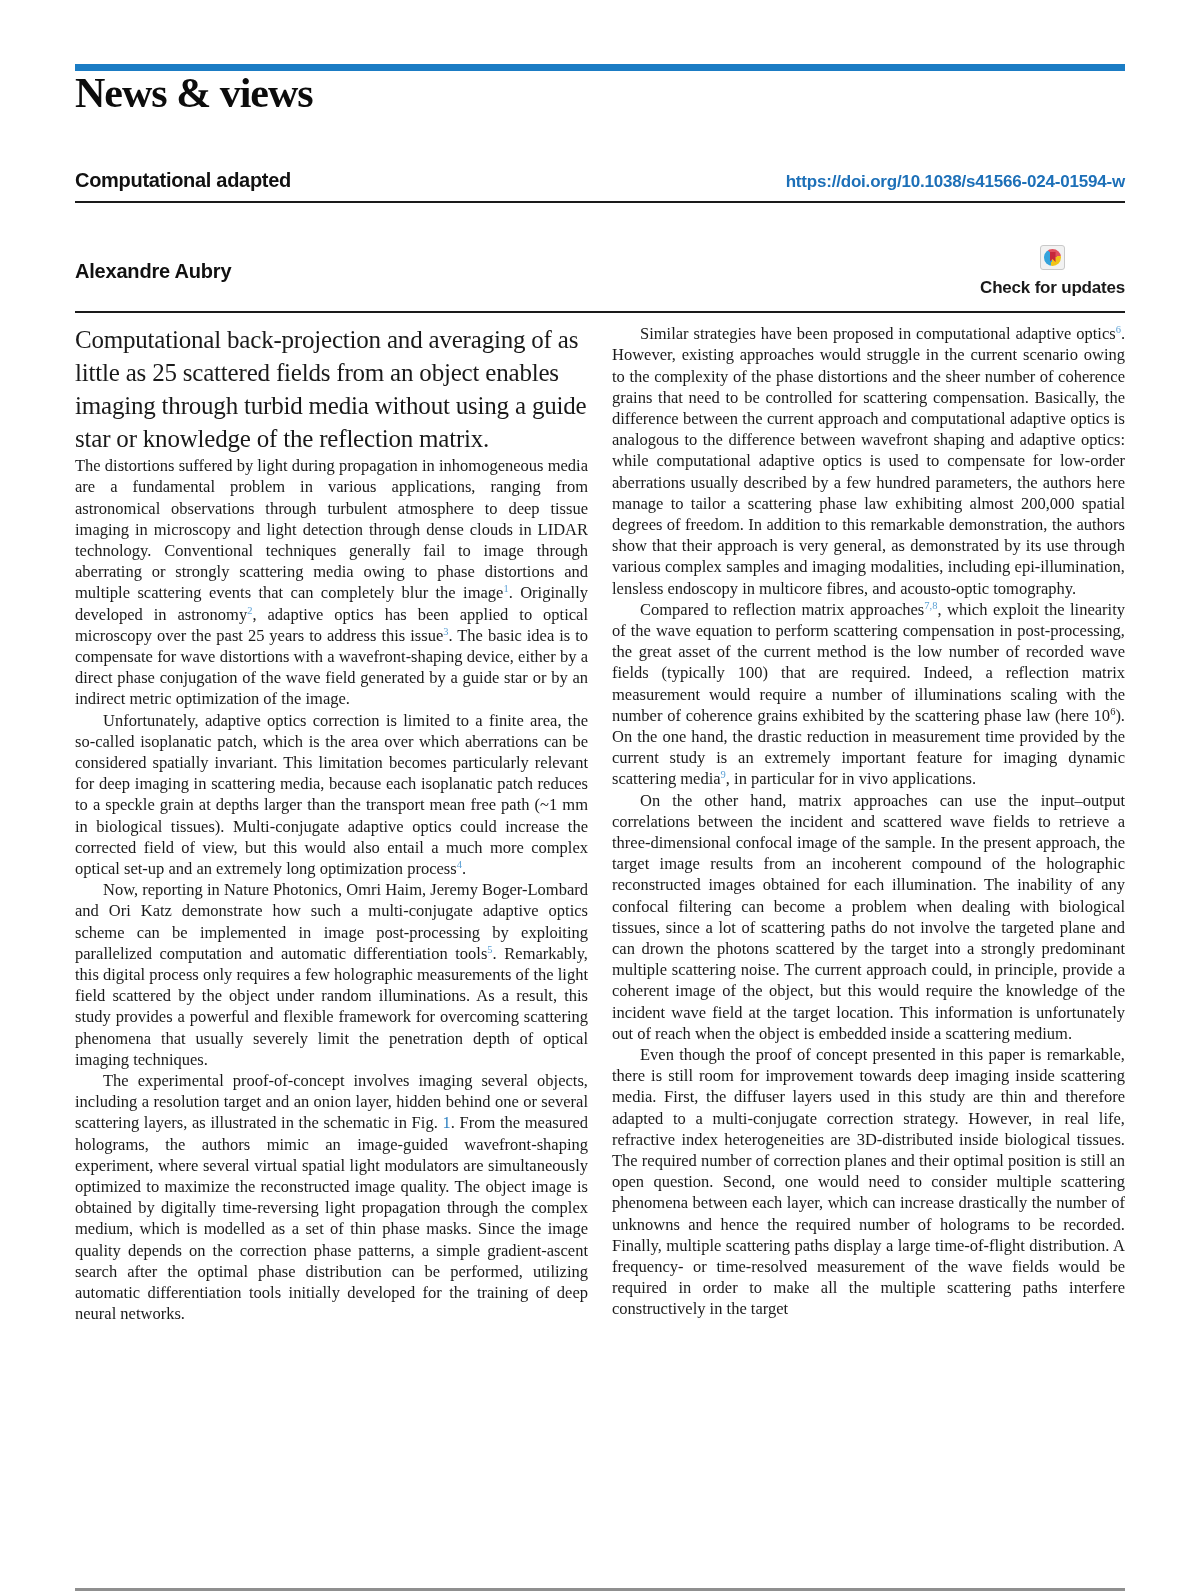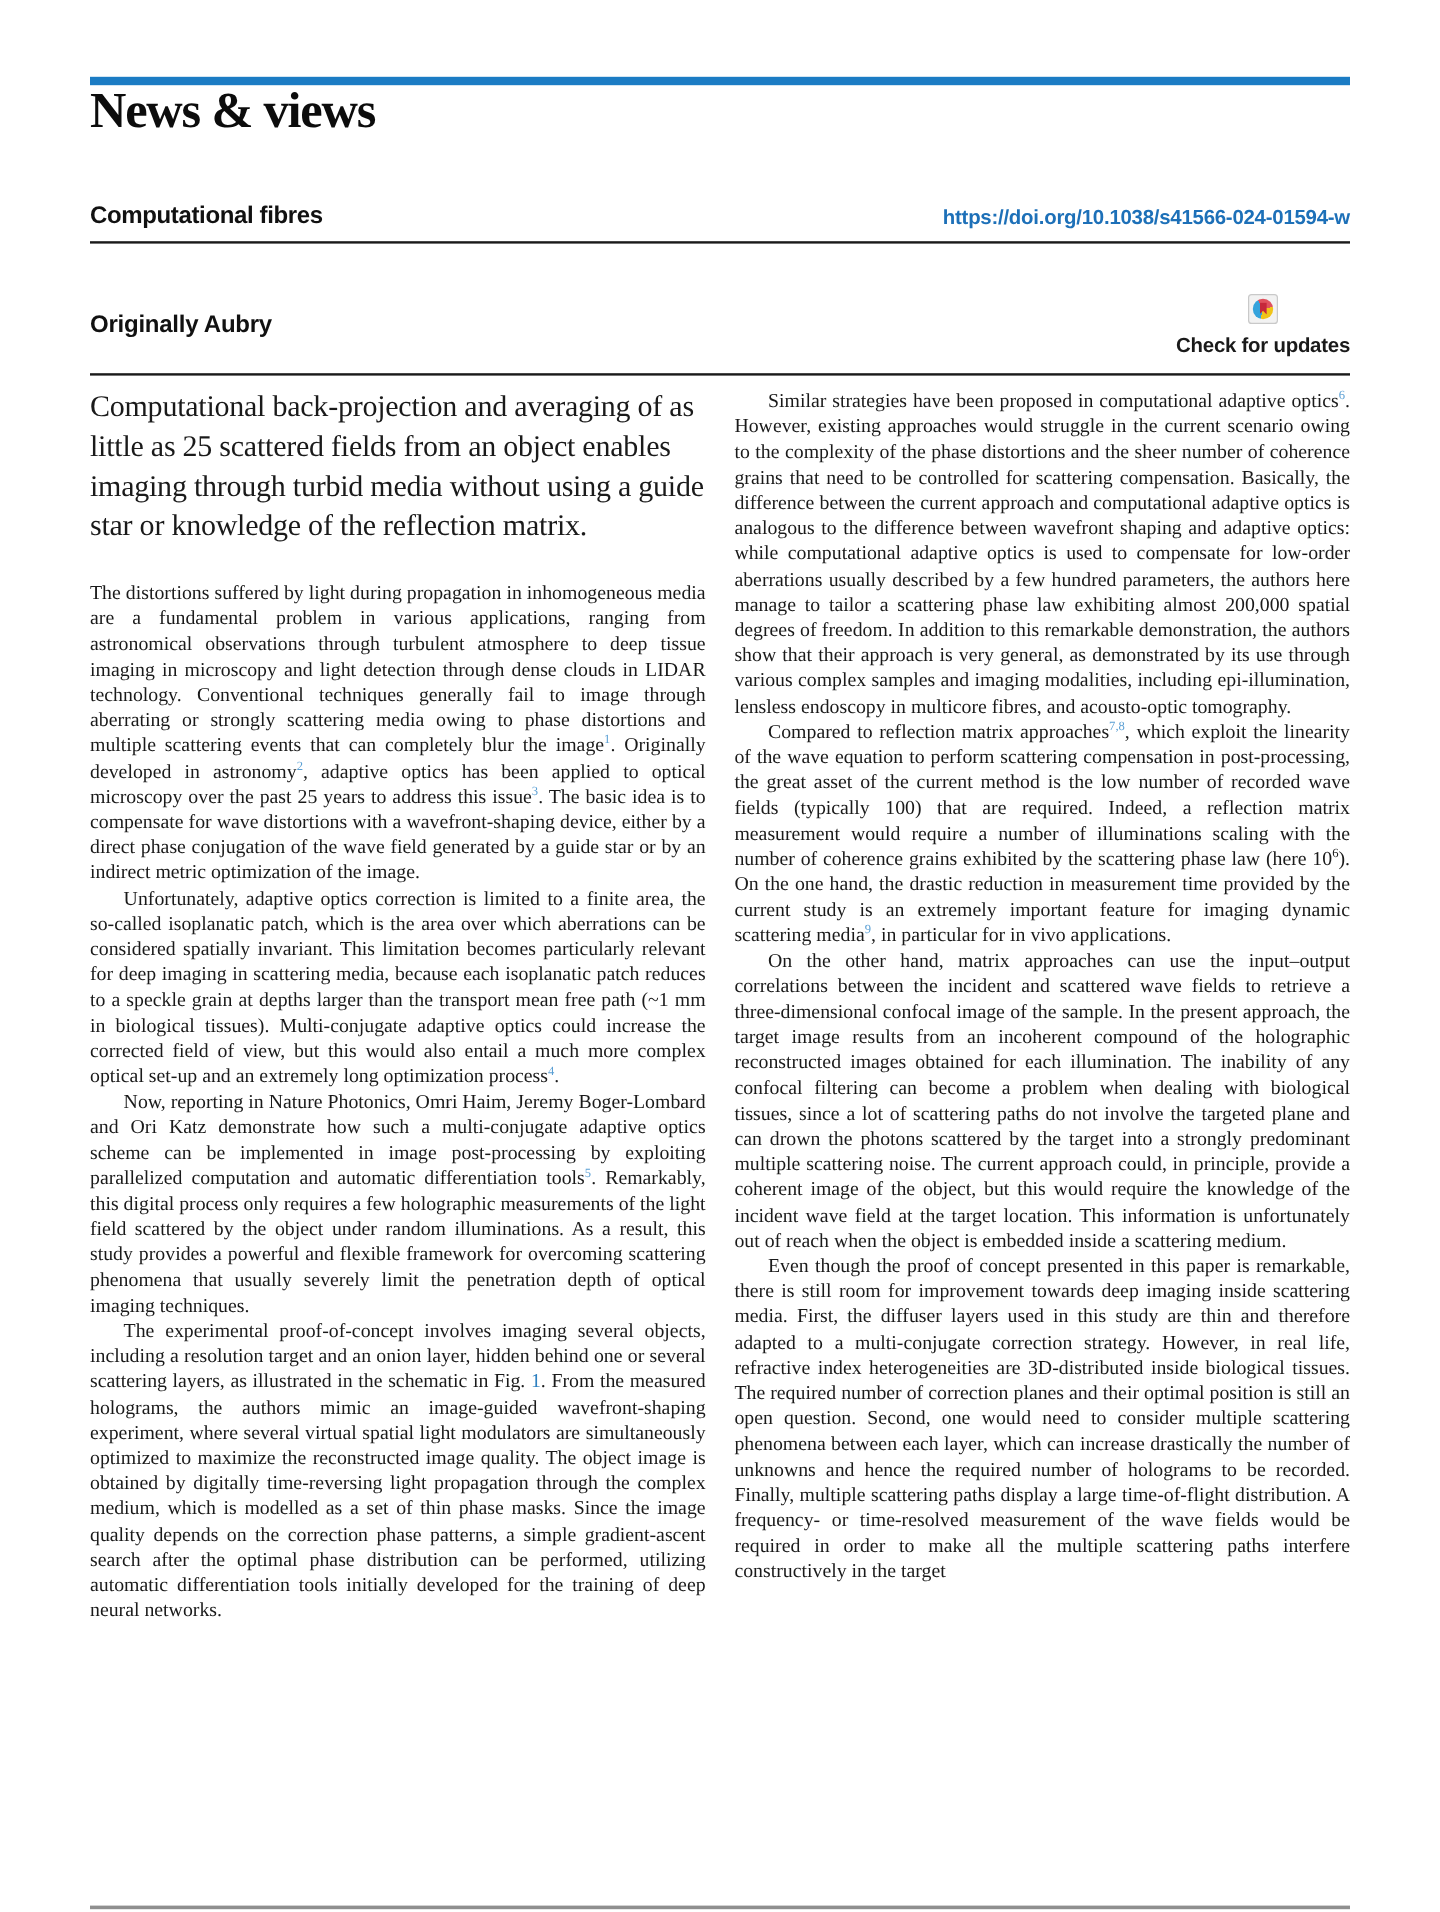--- a/index.html
+++ b/index.html
@@ -65,21 +65,21 @@
     font-size:17px; color:#1a1a1a; letter-spacing:-0.2px;
   }
   .author-rule { margin-top:13px; height:2px; background:#1a1a1a; }
 
   .columns {
     margin-top:10px; display:grid; grid-template-columns:1fr 1fr; column-gap:24px;
     height:1140px; overflow:hidden;
   }
   .standfirst {
     font-family:"Liberation Serif", serif; font-size:25px; line-height:33px;
-    color:#1a1a1a; letter-spacing:-0.2px; margin-bottom:28px;
+    color:#1a1a1a; letter-spacing:-0.2px; 
   }
   .para {
     font-size:16.5px; line-height:21.2px; text-align:justify;
     color:#1a1a1a;
   }
   .para.indent { text-indent:28px; }
   .para sup { font-size:10.5px; line-height:0; }
   .ref-link { color:#5a9fd4; }
   .fig-link { color:#2e80c0; }
   .italic { }
@@ -93,28 +93,28 @@
 </head>
 <body>
 
 <div class="page">
 
   <div class="top-rule"></div>
 
   <div class="section-title">News &amp; views</div>
 
   <div class="category-row">
-    <div class="category">Computational fibres</div>
+    <div class="category">Computational adapted</div>
     <a class="doi-link" href="#">https://doi.org/10.1038/s41566-024-01594-w</a>
   </div>
   <div class="thin-rule"></div>
 
 
   <div class="author-row">
-    <div class="author">Originally Aubry</div>
+    <div class="author">Alexandre Aubry</div>
     <div class="check-updates">
       <span class="badge-icon">
         <span class="badge-circle"></span>
       </span>
       <span class="check-label">Check for updates</span>
     </div>
   </div>
   <div class="author-rule"></div>
 
   <div class="columns">

